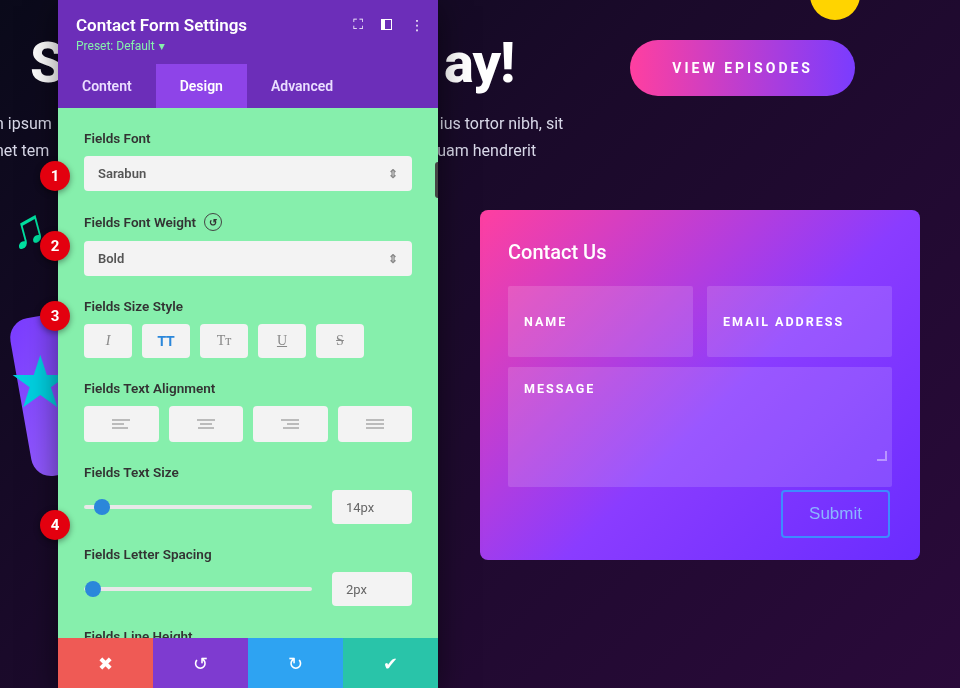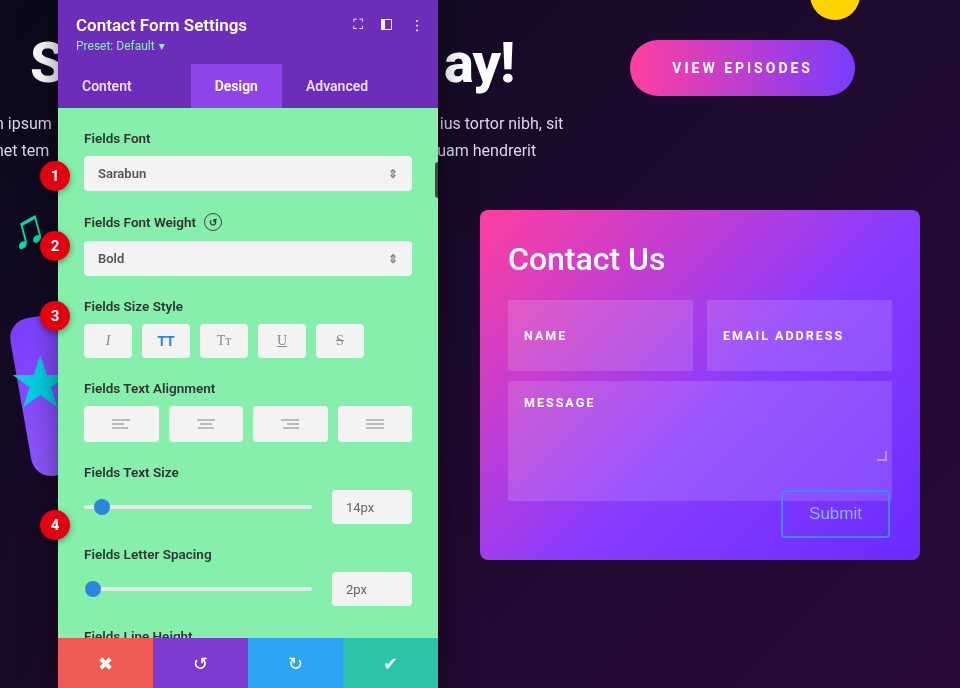--- a/index.html
+++ b/index.html
@@ -19,21 +19,21 @@
 
   
   .cta-btn { position: absolute; right: 105px; top: 40px; padding: 20px 42px; border-radius: 40px;
              background: linear-gradient(90deg, #ff3fa0 0%, #7a3cff 100%); color: #fff;
              font-size: 14px; font-weight: 700; letter-spacing: 3px; cursor: pointer; text-align: center; }
 
   
   .contact-card { position: absolute; right: 40px; top: 210px; width: 440px; height: 350px;
                   border-radius: 8px; padding: 30px 28px;
                   background: linear-gradient(135deg, #ff3fa0 0%, #8a3cff 55%, #6a2cff 100%); }
-  .contact-title { color: #fff; font-size: 32px; font-weight: 500; margin-bottom: 22px; }
+  .contact-title { color: #fff; font-size: 20px; font-weight: 500; margin-bottom: 22px; }
   .contact-row { display: flex; gap: 14px; margin-bottom: 10px; }
   .contact-input { background: rgba(255,255,255,0.14); border: none; color: #fff; font-size: 12.5px;
                    font-weight: 700; letter-spacing: 2px; padding: 28px 16px; border-radius: 2px; flex: 1; }
   .contact-textarea { width: 100%; height: 120px; background: rgba(255,255,255,0.14); border: none;
                       color: #fff; font-size: 12.5px; font-weight: 700; letter-spacing: 2px;
                       padding: 14px 16px; border-radius: 2px; resize: none; }
   .resize-grip { position:absolute; right:33px; bottom:99px; width:10px; height:10px;
                  border-right:2px solid rgba(255,255,255,.4); border-bottom:2px solid rgba(255,255,255,.4);}
   .submit-btn { position: absolute; right: 30px; bottom: 22px; padding: 12px 26px; color: #8bb6ff;
                 border: 2px solid #3d8bff; background: transparent; border-radius: 4px;
@@ -42,21 +42,21 @@
   
   .panel { position: absolute; left: 58px; top: 0; width: 380px; background: #fff;
            box-shadow: 0 6px 30px rgba(0,0,0,.5); display: flex; flex-direction: column; height: 688px; }
   .panel-header { background: #6c2eb9; color: #fff; padding: 15px 18px 10px 18px; position: relative; }
   .panel-title { font-size: 17px; font-weight: 600; }
   .panel-preset { font-size: 12px; color: #86efac; margin-top: 4px; display: inline-flex; align-items: center; gap: 4px; }
   .panel-icons { position: absolute; right: 14px; top: 16px; display: flex; gap: 18px; align-items: center; }
   .panel-icons .ico { color:#fff; font-size:14px; cursor:pointer; }
   .tabs { background: #6c2eb9; display: flex; }
   .tab { flex: 0 0 auto; padding: 14px 24px; color: #eaddff; font-size: 14px; font-weight: 600; cursor: pointer; }
-  .tab.active { background: #8e44e8; color: #fff; margin-left: 35px; }
+  .tab.active { background: #8e44e8; color: #fff; }
   .panel-body { flex: 1; overflow: hidden; background: #86efac; padding: 22px 26px 12px 26px; position: relative; }
   .scroll-handle { position: absolute; right: -3px; top: 54px; width: 6px; height: 36px; background: #444; border-radius: 3px; }
 
   .field-block { margin-bottom: 22px; }
   .field-label { font-size: 13.5px; color: #333; font-weight: 600; margin-bottom: 10px; display:flex; align-items:center; gap:8px; }
   .reset-ico { width:18px; height:18px; border-radius:50%; border:1.5px solid #444; display:inline-flex;
                align-items:center; justify-content:center; font-size:10px; cursor:pointer; }
 
   .select-box { background: #f3f3f3; border-radius: 4px; padding: 10px 14px; font-size: 13px; color: #555;
                 display:flex; justify-content:space-between; align-items:flex-end; cursor:pointer; font-weight:600; }

